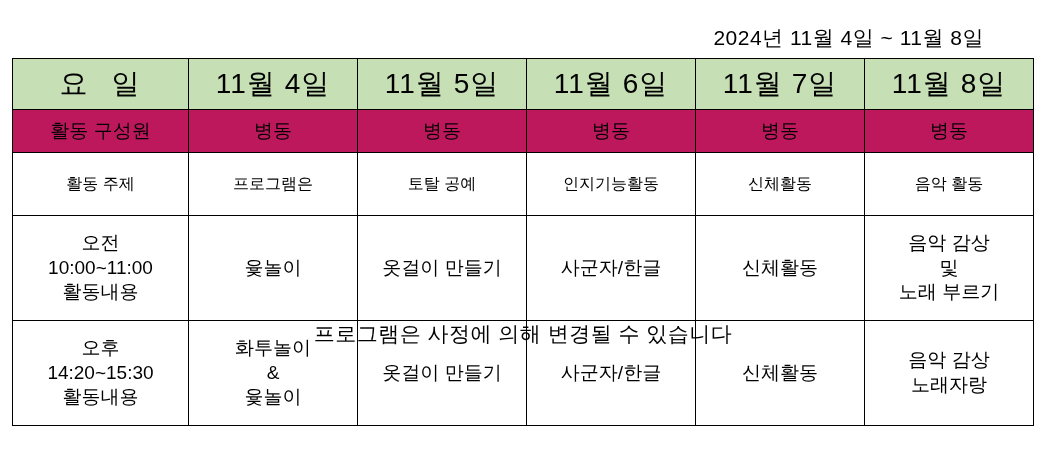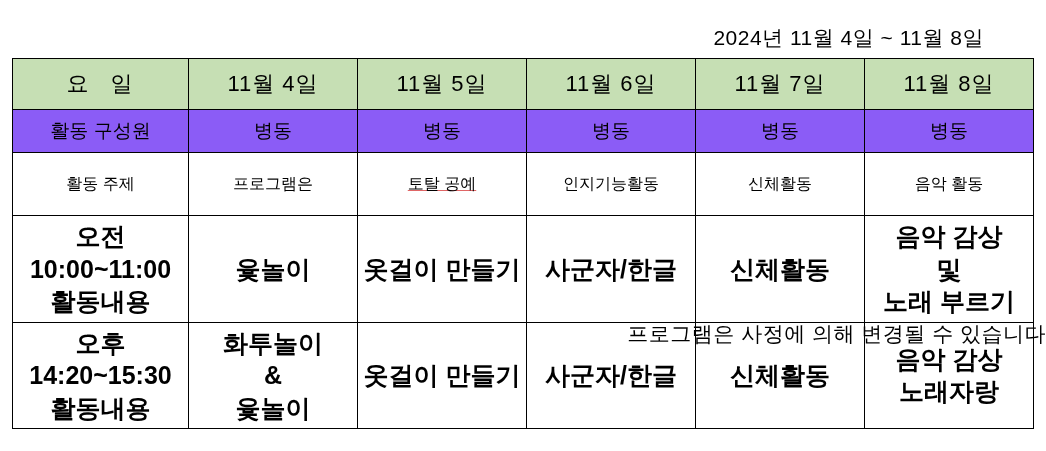--- a/index.html
+++ b/index.html
@@ -46,62 +46,60 @@
     font-size: 20px;
     padding: 4px 2px;
     line-height: 1.3;
   }
   .col-label { width: 176px; }
   .col-day   { width: 169px; }
 
   tr.head-days td {
     background: #c6dfb4;
     height: 42px;
-    font-size: 22px;
+    font-size: 28px;
     letter-spacing: 1px;
   }
   tr.head-days td.label-cell {
     letter-spacing: 8px;
     padding-left: 8px;
   }
   tr.members td {
-    background: #8b5cf6;
+    background: #be185d;
     height: 34px;
     font-size: 19px;
     margin-left: 6px;
   }
   tr.topic td {
     height: 54px;
     font-size: 16px;
   }
   tr.morning td,
   tr.afternoon td {
     height: 96px;
-    font-size: 25px;
-    font-weight: bold;
+    font-size: 19px;
   }
   .multiline {
     white-space: pre-line;
   }
   .time-label {
     white-space: pre-line;
     line-height: 1.35;
     font-size: 19px;
   }
   .footnote {
     position: absolute;
     left: 0;
     right: 0;
     bottom: 18px;
-    text-align: right;
+    text-align: center;
     font-size: 21px;
     letter-spacing: 0.5px;
   }
   .underline-mark {
-    text-decoration: underline;
     text-decoration-color: #e06666;
   }
 </style>
 </head>
 <body>
 
 <div class="page">
 
   <div class="date-range">2024년 11월 4일 ~ 11월 8일</div>
 

